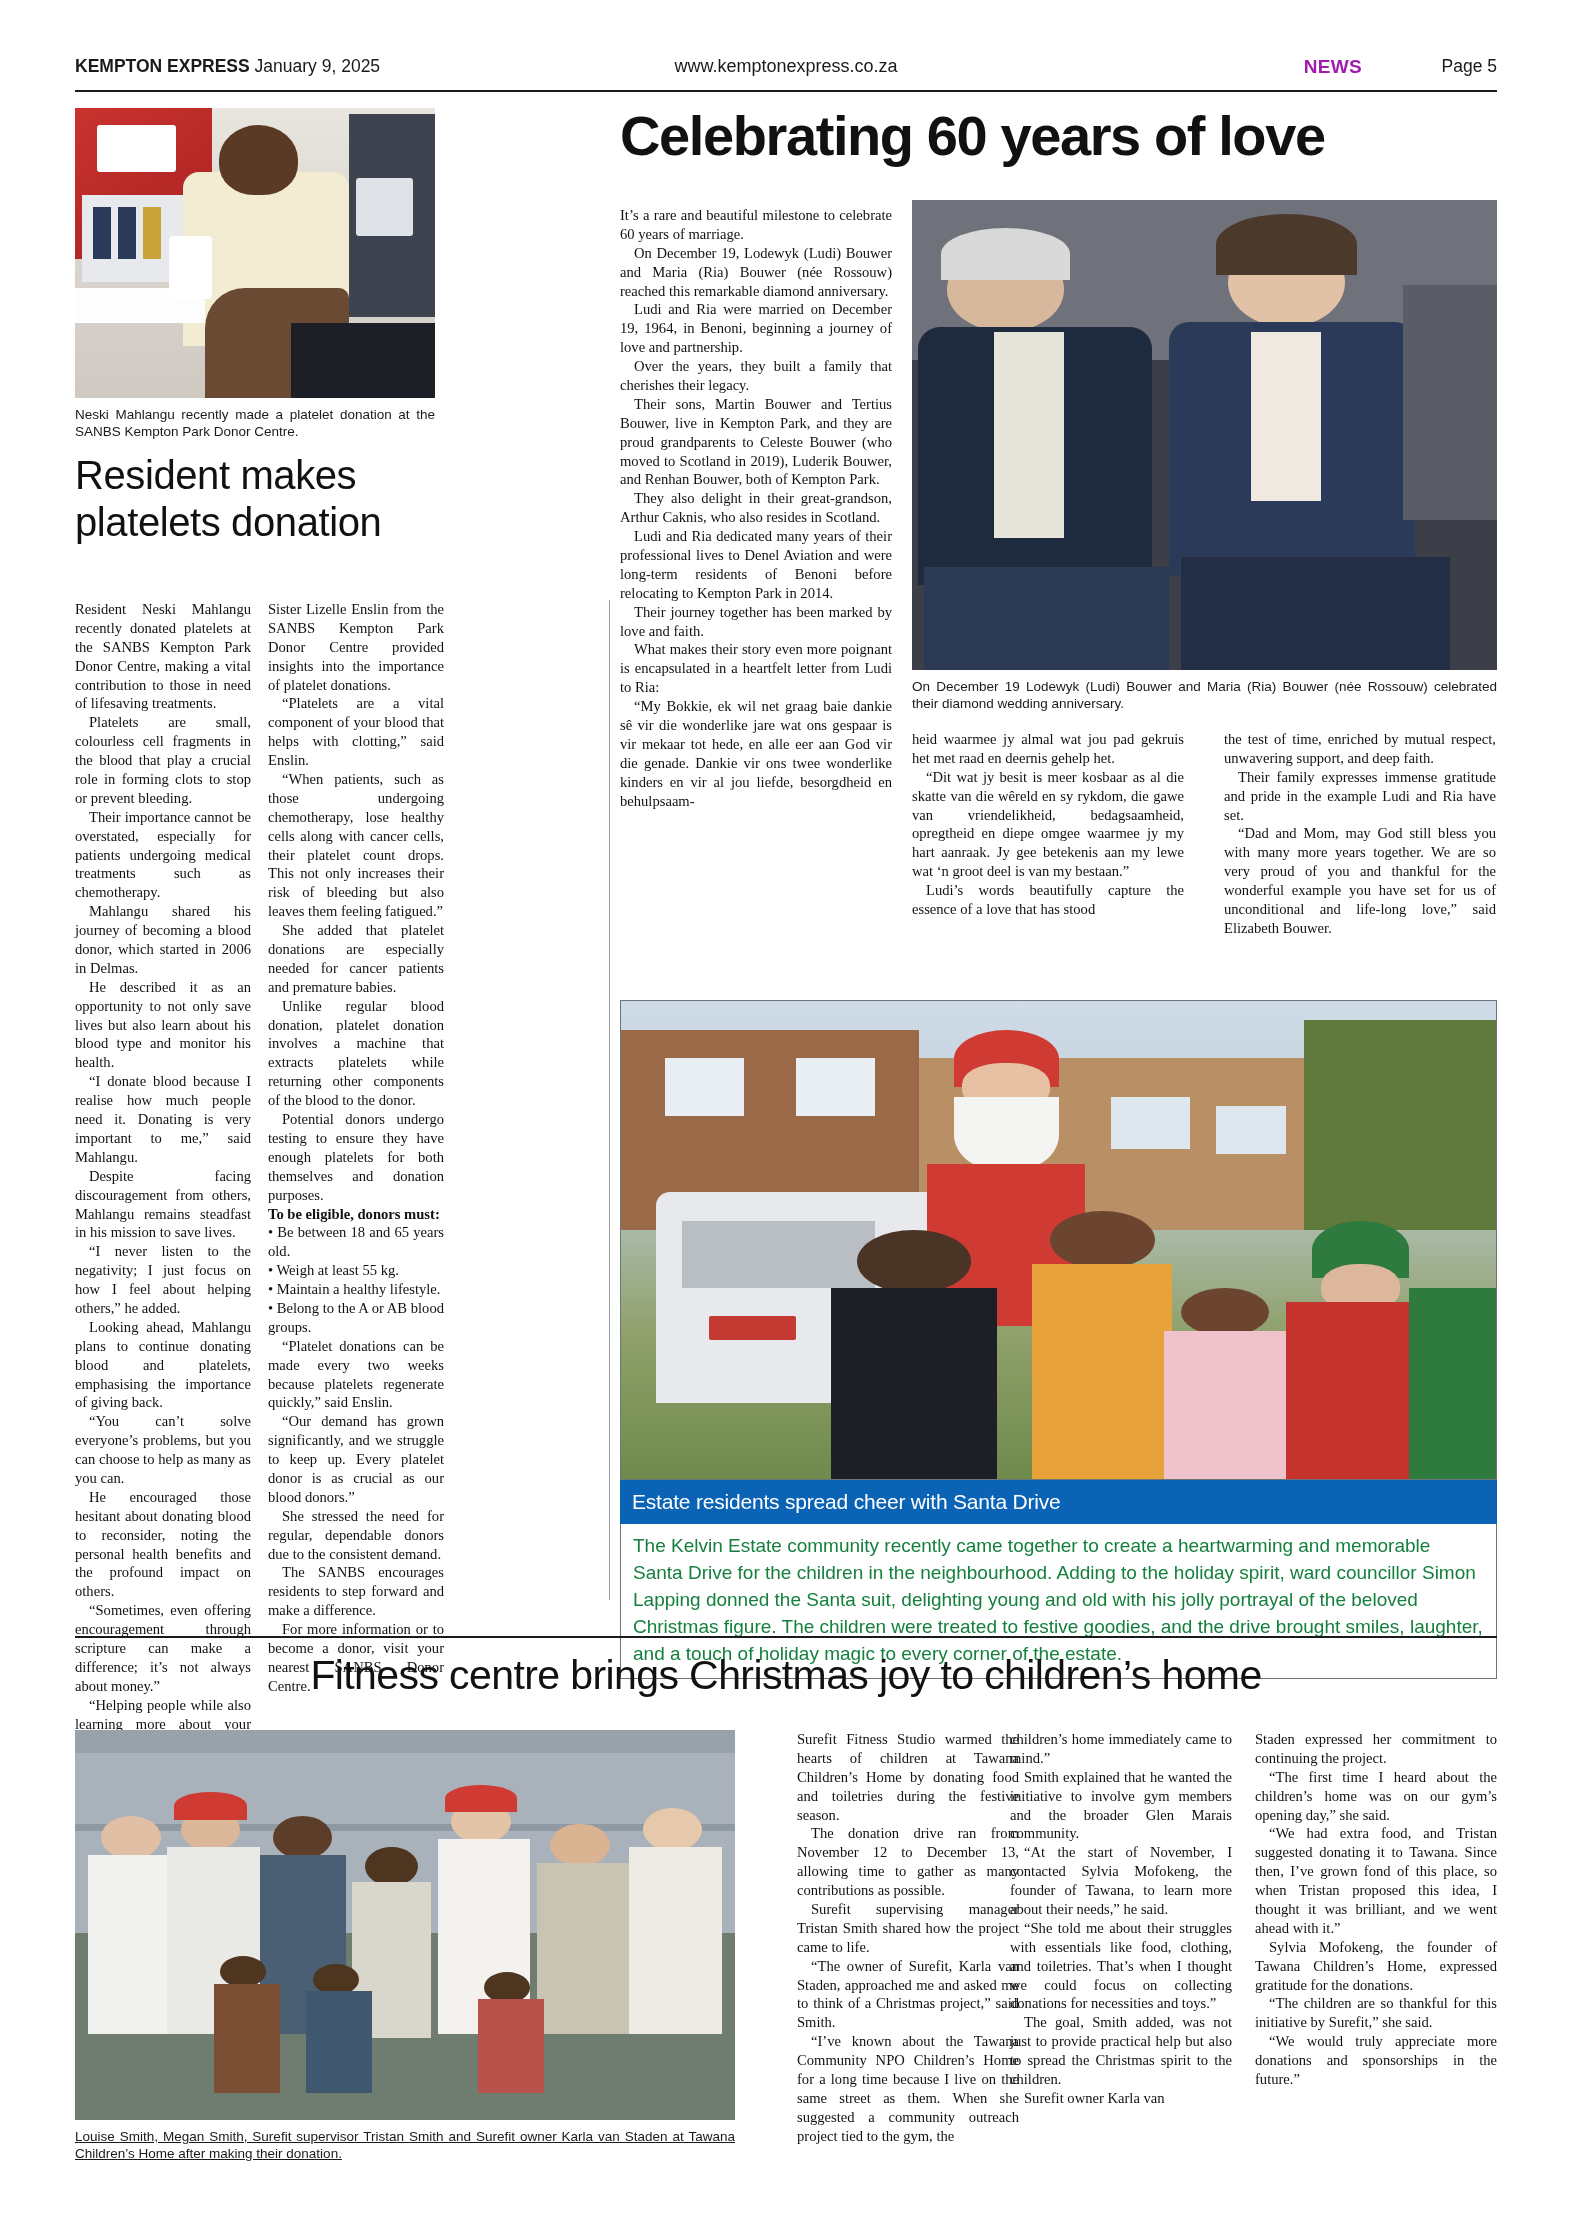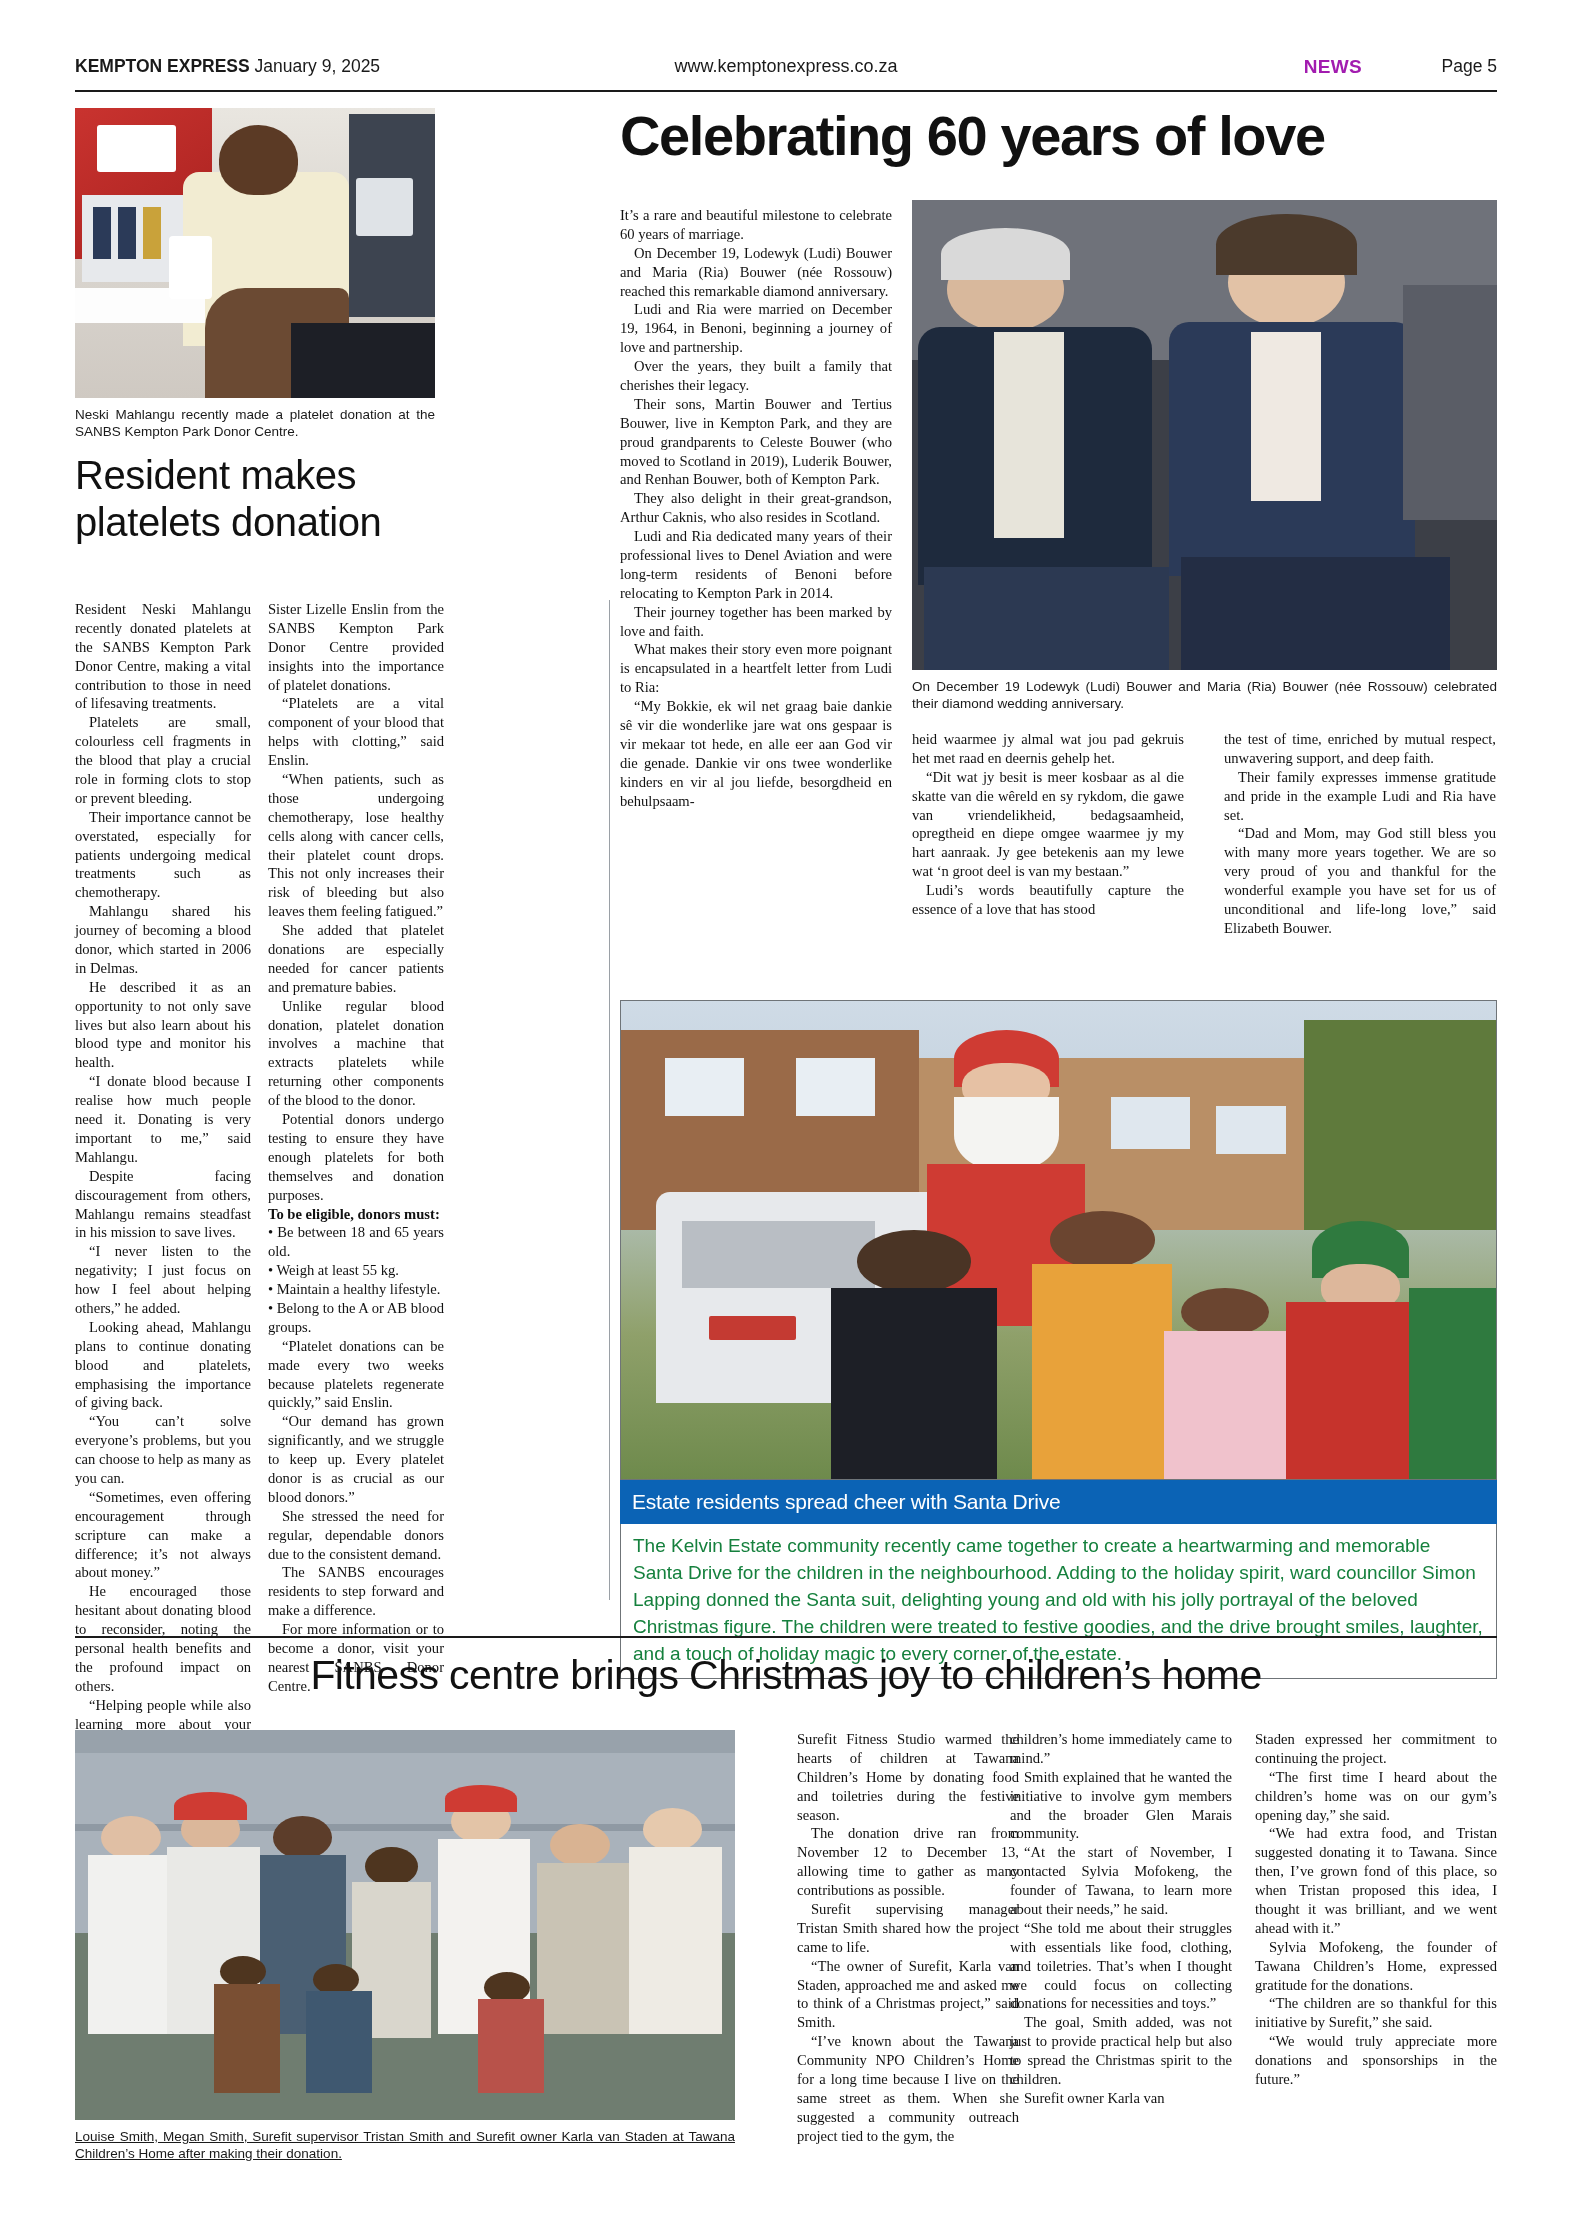--- a/index.html
+++ b/index.html
@@ -180,22 +180,22 @@
     <p class="noindent">Resident Neski Mahlangu recently donated platelets at the SANBS Kempton Park Donor Centre, making a vital contribution to those in need of lifesaving treatments.</p>
     <p>Platelets are small, colourless cell fragments in the blood that play a crucial role in forming clots to stop or prevent bleeding.</p>
     <p>Their importance cannot be overstated, especially for patients undergoing medical treatments such as chemotherapy.</p>
     <p>Mahlangu shared his journey of becoming a blood donor, which started in 2006 in Delmas.</p>
     <p>He described it as an opportunity to not only save lives but also learn about his blood type and monitor his health.</p>
     <p>“I donate blood because I realise how much people need it. Donating is very important to me,” said Mahlangu.</p>
     <p>Despite facing discouragement from others, Mahlangu remains steadfast in his mission to save lives.</p>
     <p>“I never listen to the negativity; I just focus on how I feel about helping others,” he added.</p>
     <p>Looking ahead, Mahlangu plans to continue donating blood and platelets, emphasising the importance of giving back.</p>
     <p>“You can’t solve everyone’s problems, but you can choose to help as many as you can.</p>
+    <p>He encouraged those hesitant about donating blood to reconsider, noting the personal health benefits and the profound impact on others.</p>
     <p>“Sometimes, even offering encouragement through scripture can make a difference; it’s not always about money.”</p>
-    <p>He encouraged those hesitant about donating blood to reconsider, noting the personal health benefits and the profound impact on others.</p>
     <p>“Helping people while also learning more about your own health is a win-win,” he said.</p>
   </div>
 
   <div class="col" style="left:268px; top:600px; width:176px; height:980px;">
     <p class="noindent">Sister Lizelle Enslin from the SANBS Kempton Park Donor Centre provided insights into the importance of platelet donations.</p>
     <p>“Platelets are a vital component of your blood that helps with clotting,” said Enslin.</p>
     <p>“When patients, such as those undergoing chemotherapy, lose healthy cells along with cancer cells, their platelet count drops. This not only increases their risk of bleeding but also leaves them feeling fatigued.”</p>
     <p>She added that platelet donations are especially needed for cancer patients and premature babies.</p>
     <p>Unlike regular blood donation, platelet donation involves a machine that extracts platelets while returning other components of the blood to the donor.</p>
     <p>Potential donors undergo testing to ensure they have enough platelets for both themselves and donation purposes.</p>

